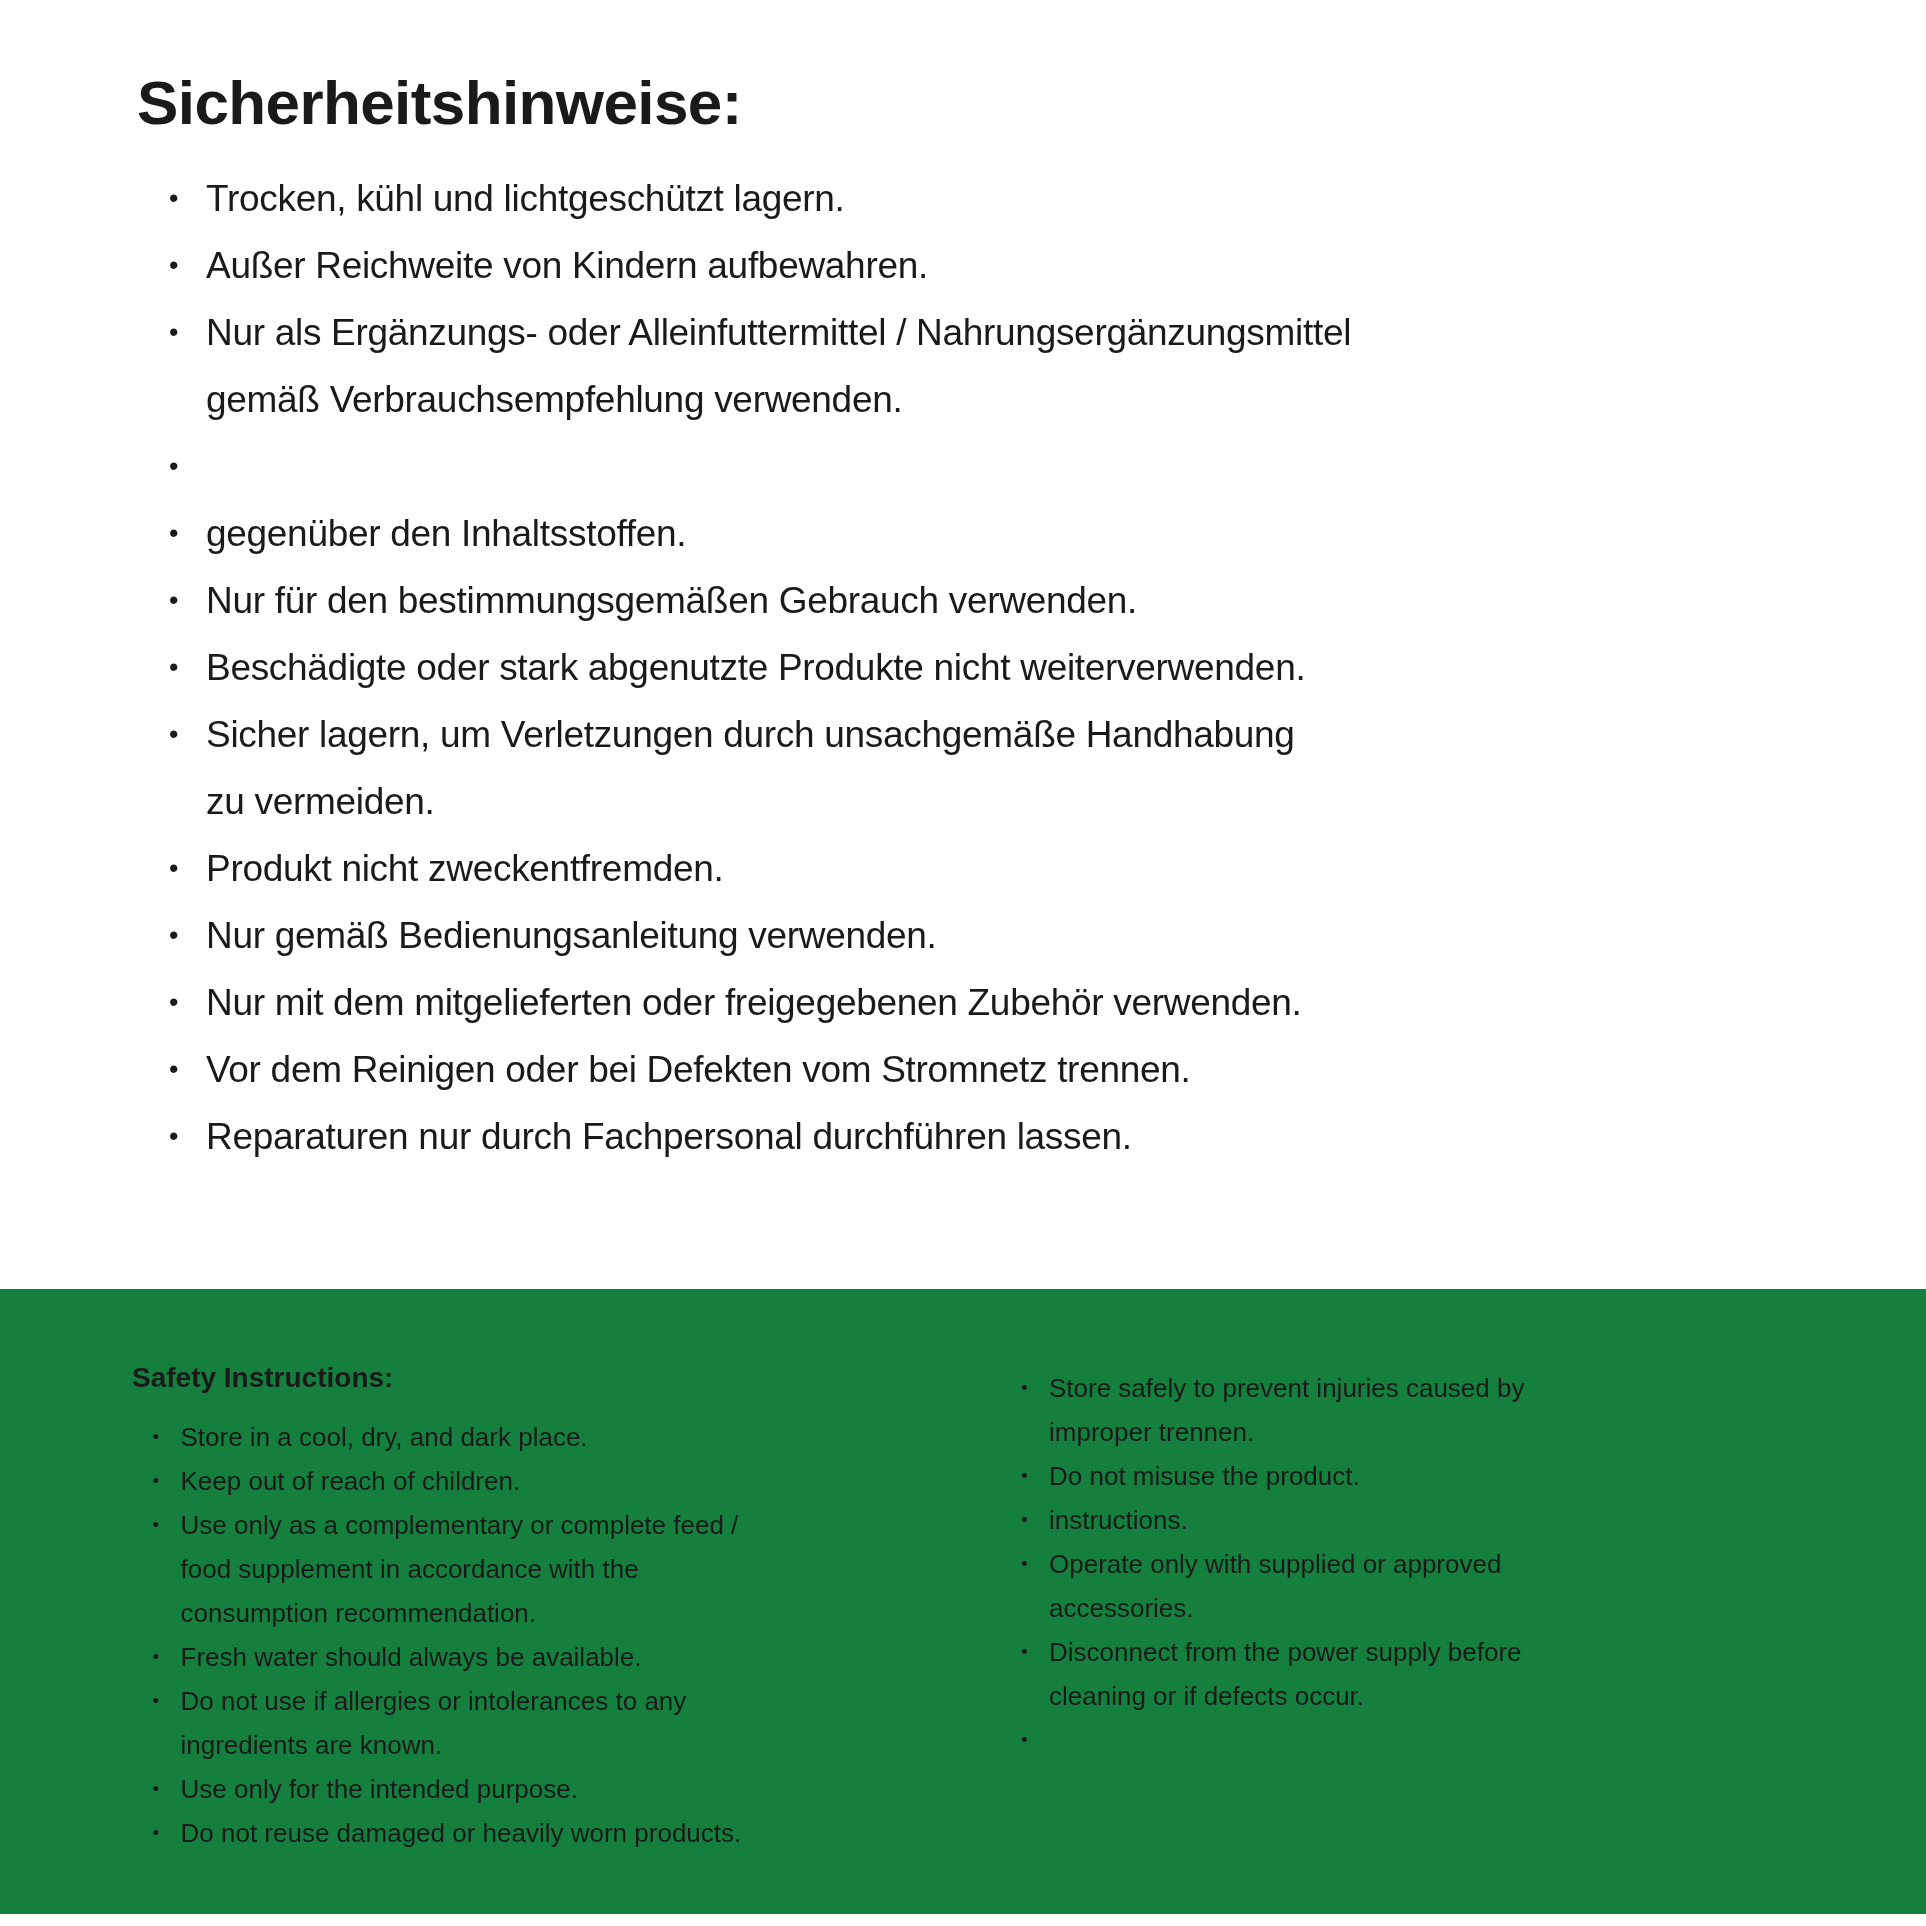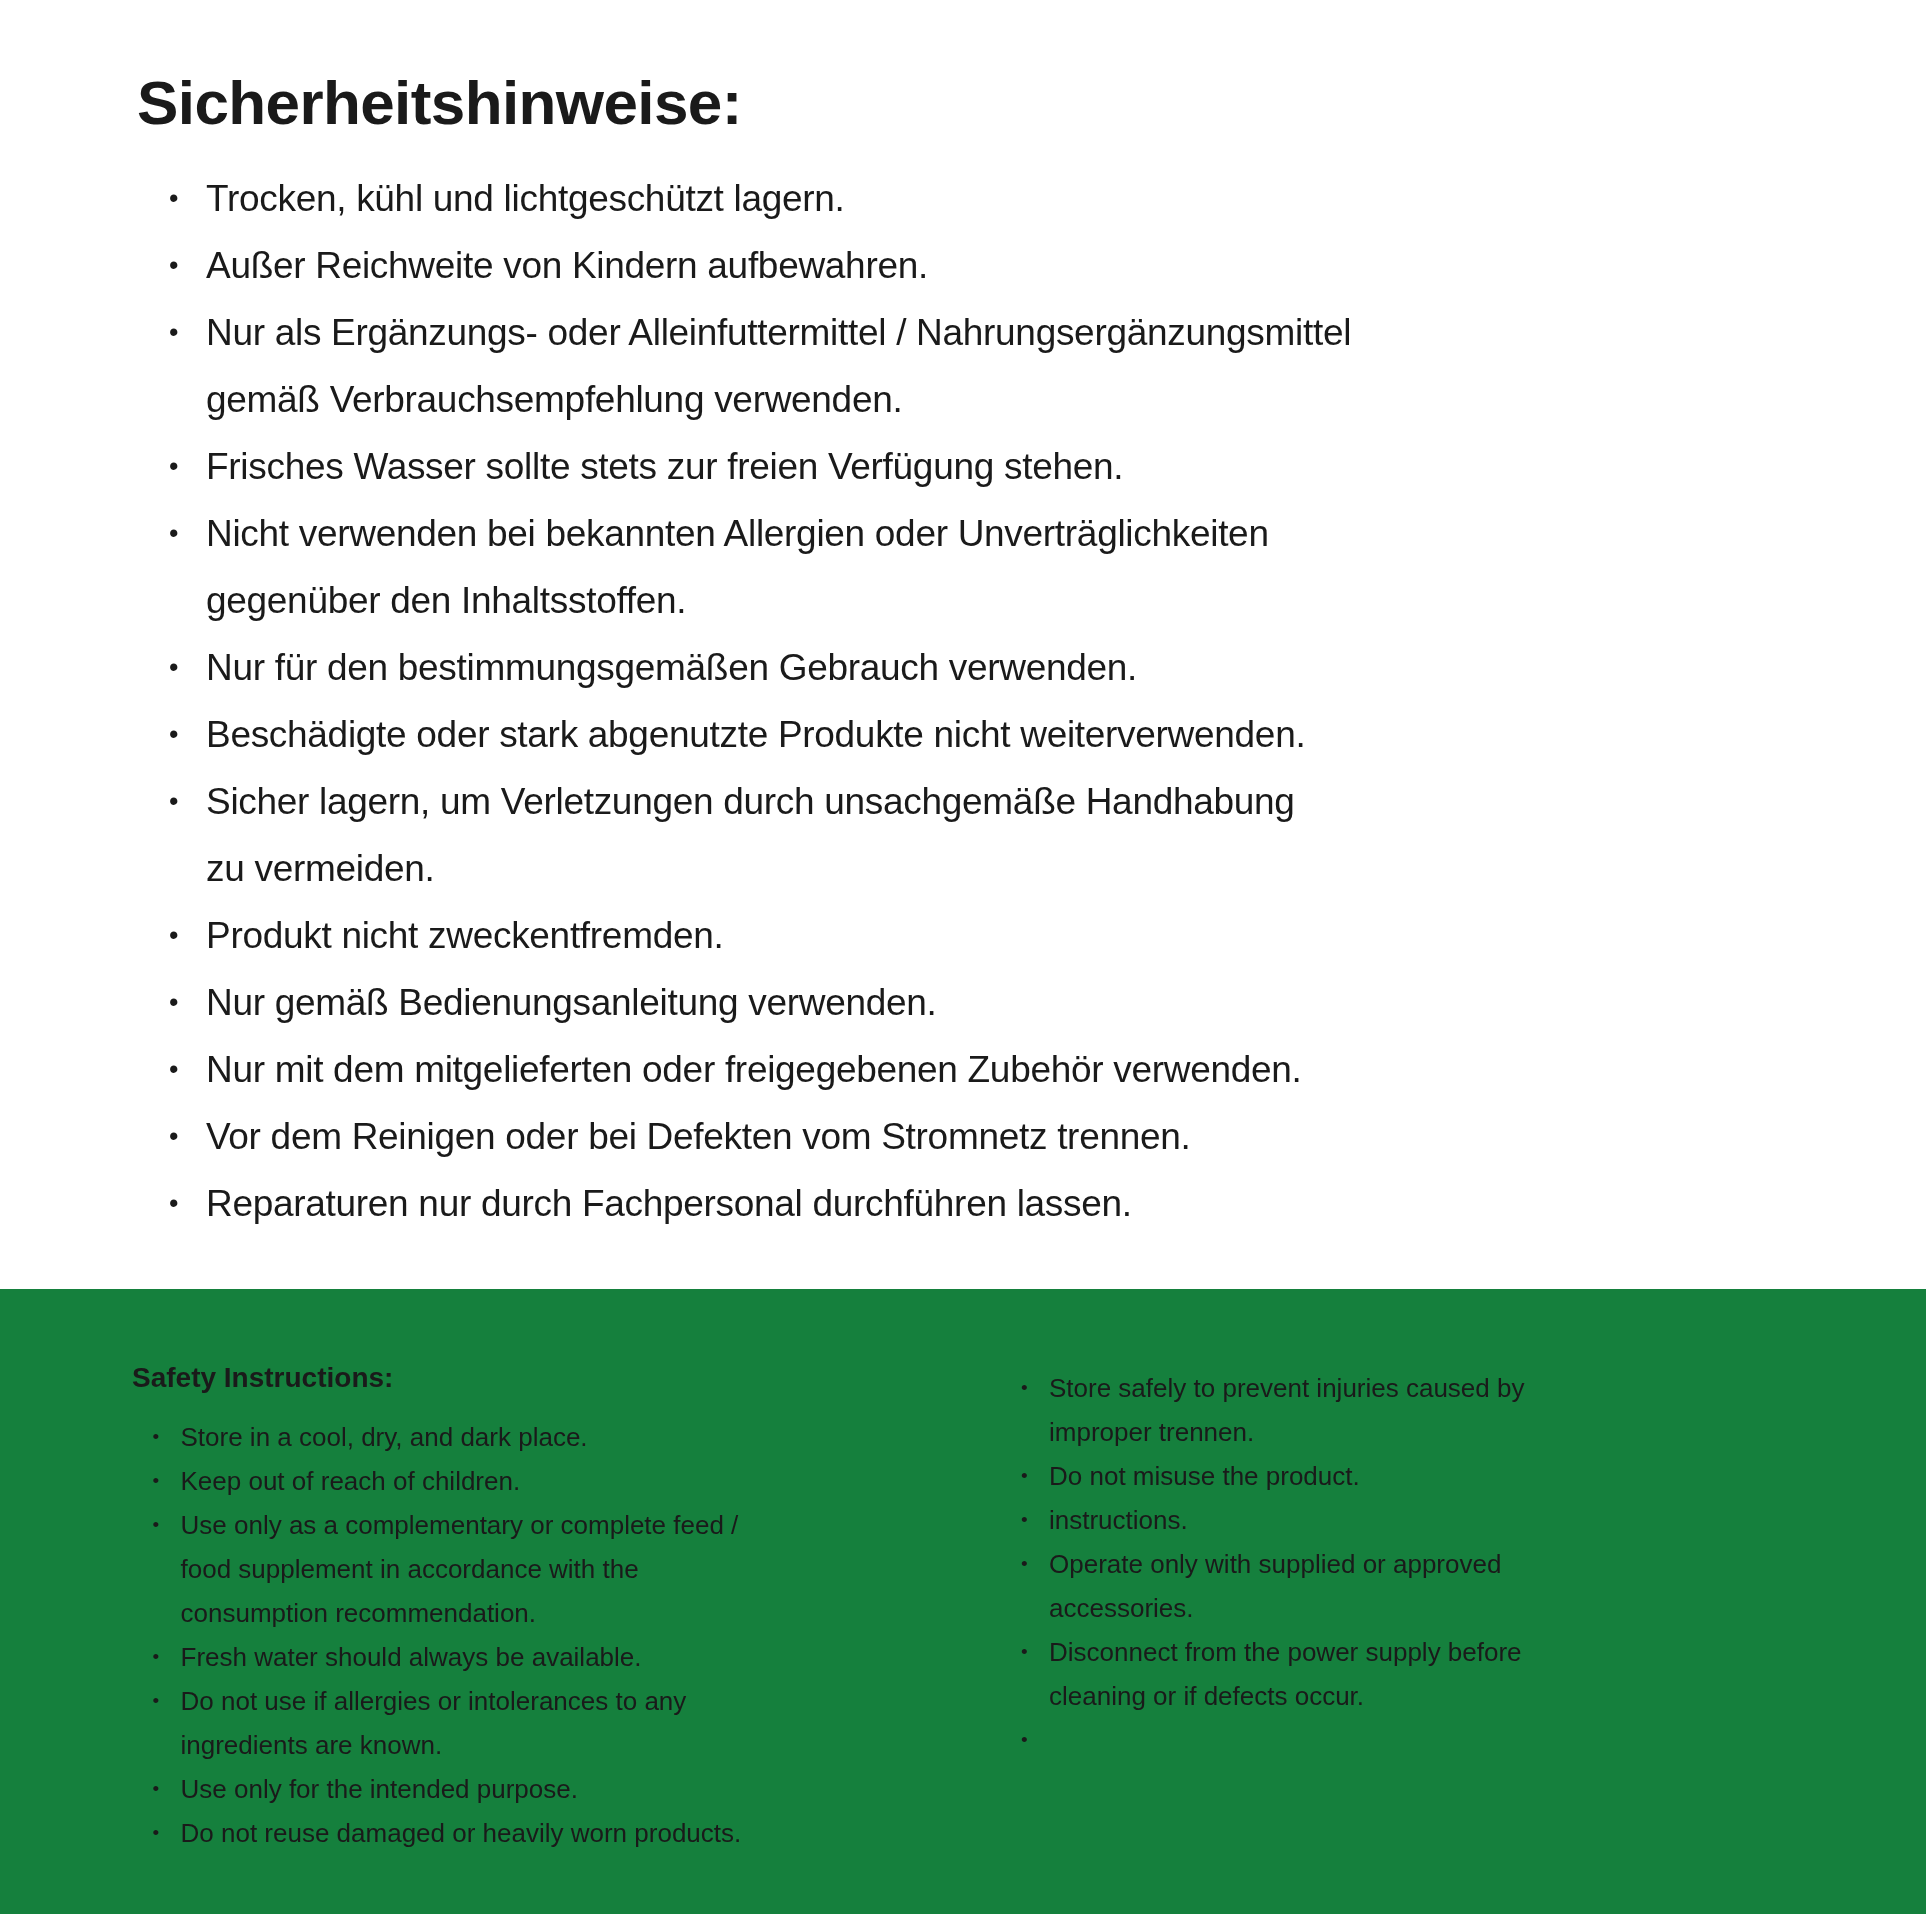--- a/index.html
+++ b/index.html
@@ -95,28 +95,24 @@
       </li>
       <li class="bullet-item">
         <span class="bullet-marker">•</span>
         <span class="bullet-text">
           <span class="line">Nur als Ergänzungs- oder Alleinfuttermittel / Nahrungsergänzungsmittel</span>
           <span class="line">gemäß Verbrauchsempfehlung verwenden.</span>
         </span>
       </li>
       <li class="bullet-item">
         <span class="bullet-marker">•</span>
-        <span class="bullet-text">
-            <span class="line">Frisches Wasser sollte stets zur freien Verfügung stehen.</span>
-          </span>
-      </li>
-      <li class="bullet-item">
-        <span class="bullet-marker">•</span>
-        <span class="bullet-text">
-          <span class="line">Nicht verwenden bei bekannten Allergien oder Unverträglichkeiten</span>
+      </li>
+      <li class="bullet-item">
+        <span class="bullet-marker">•</span>
+        <span class="bullet-text">
           <span class="line">gegenüber den Inhaltsstoffen.</span>
         </span>
       </li>
       <li class="bullet-item">
         <span class="bullet-marker">•</span>
         <span class="bullet-text">
             <span class="line">Nur für den bestimmungsgemäßen Gebrauch verwenden.</span>
           </span>
       </li>
       <li class="bullet-item">

